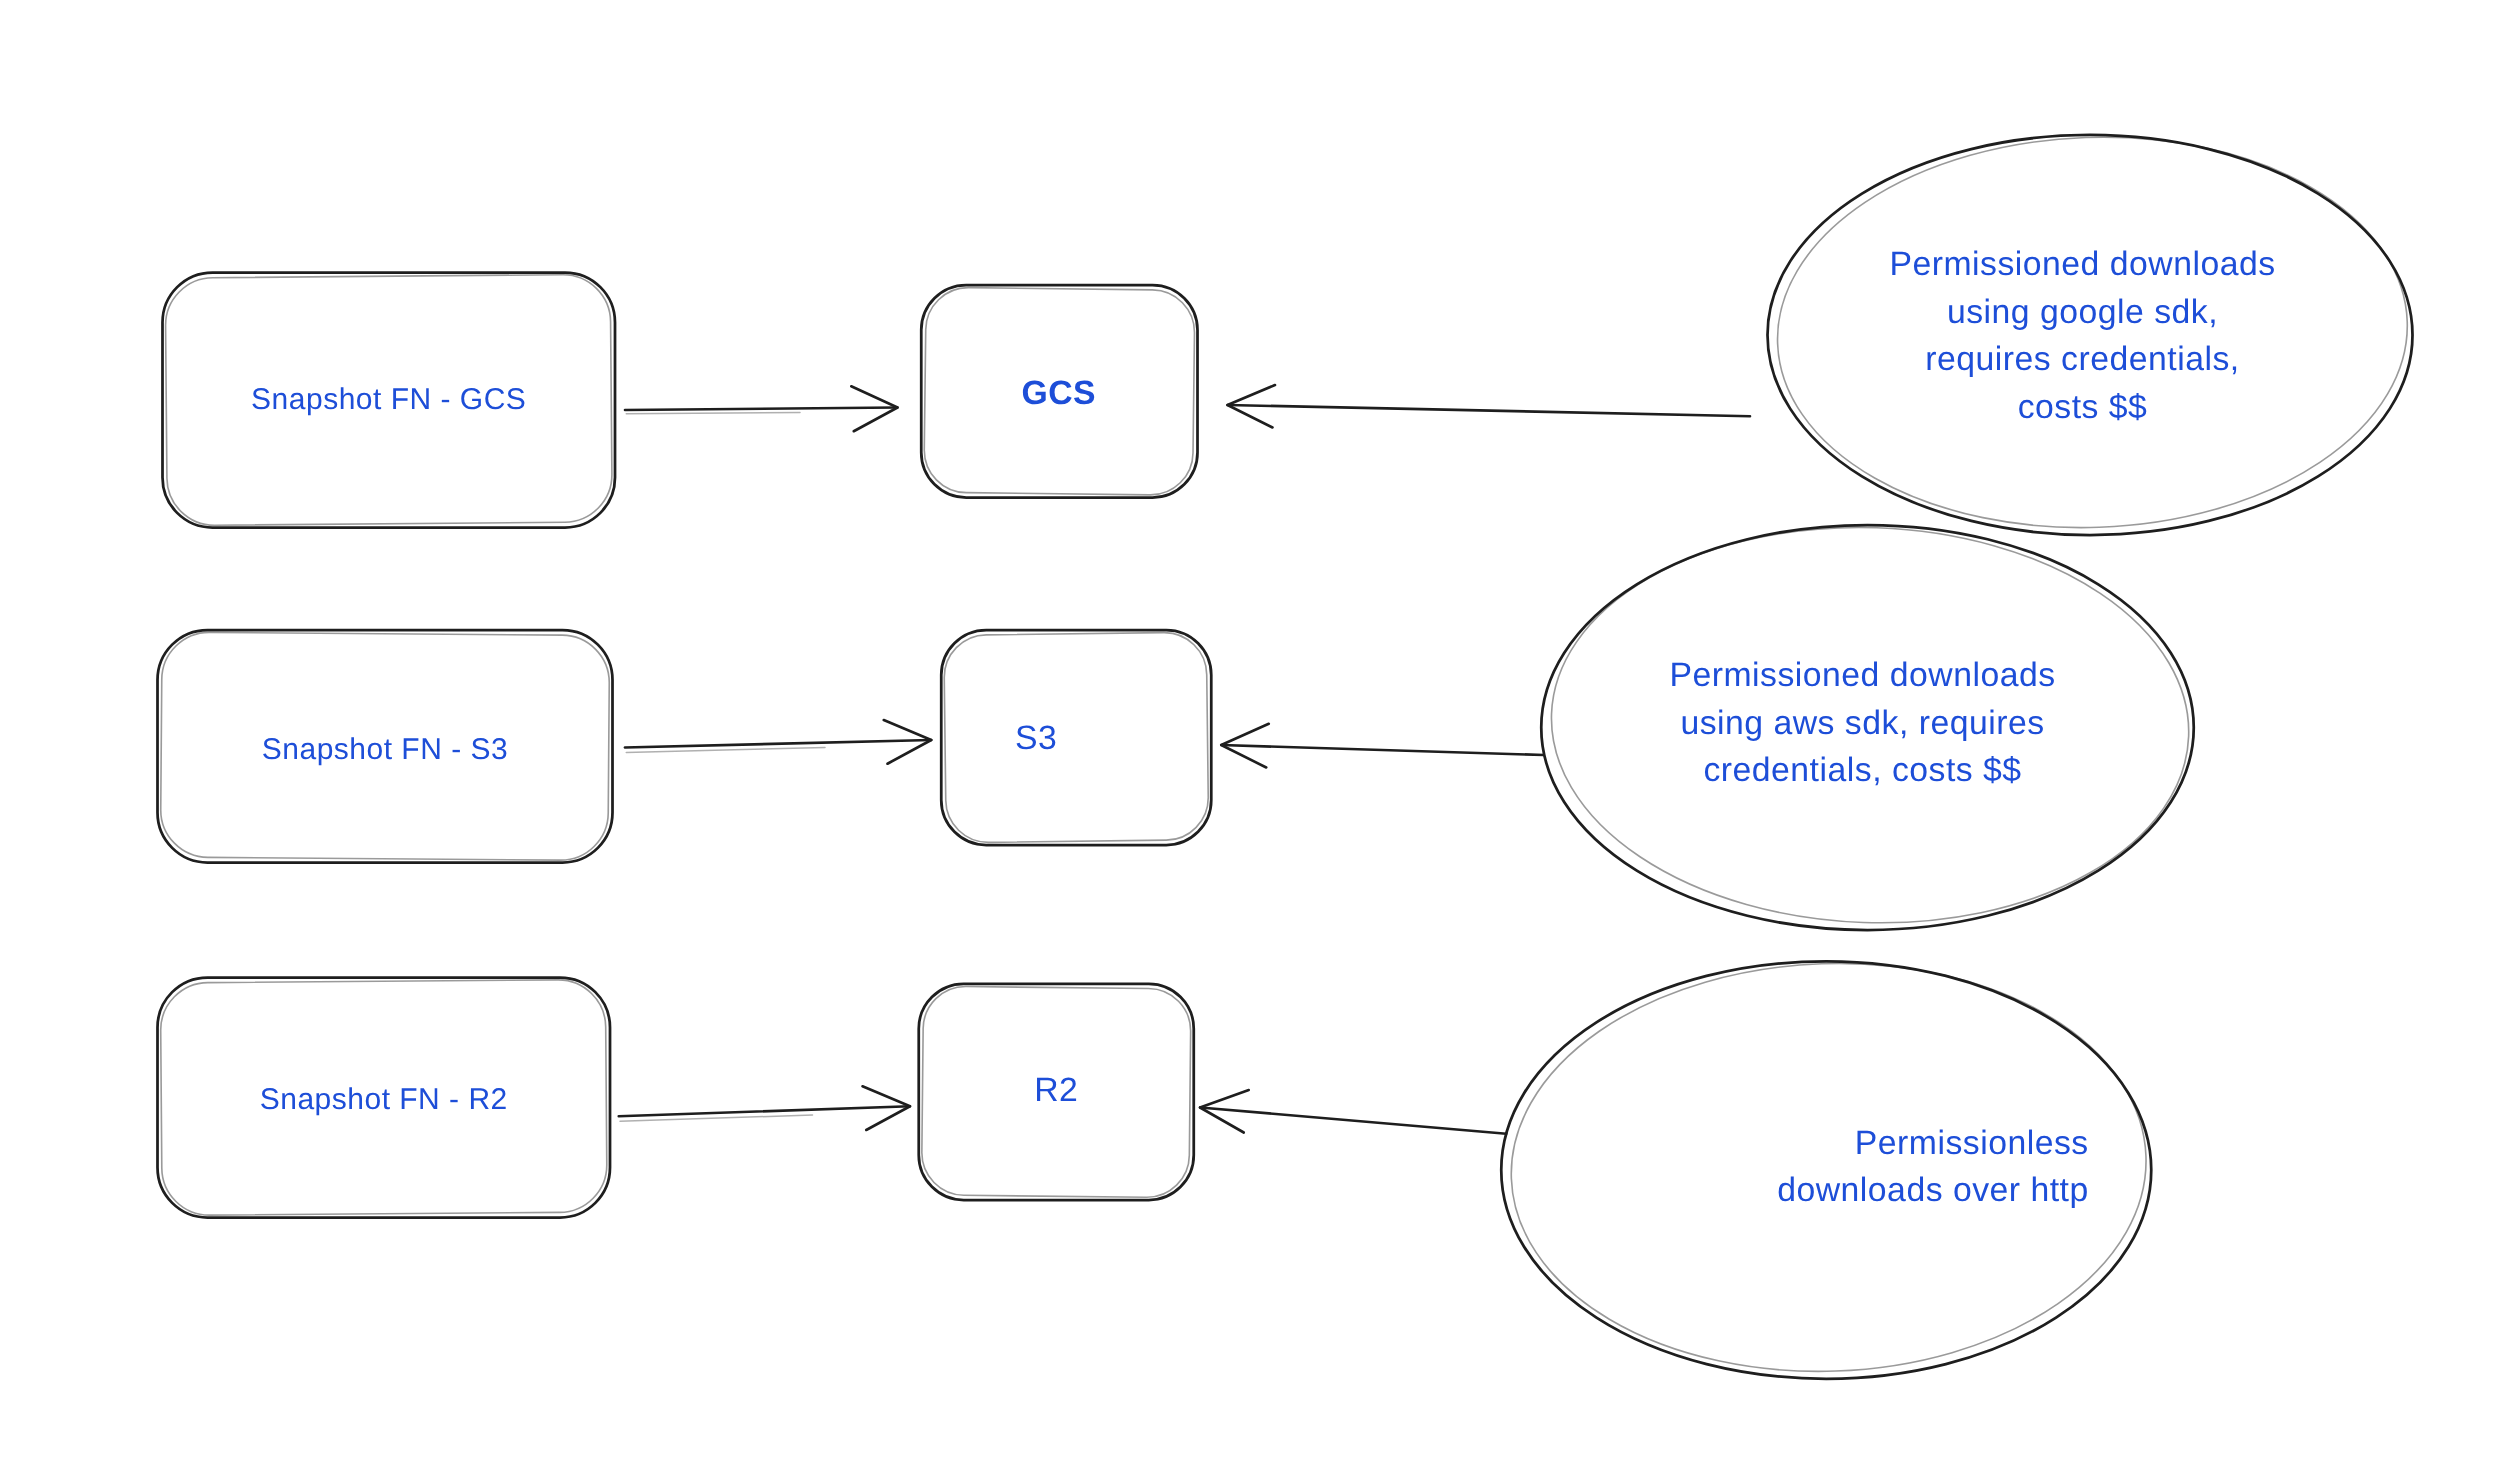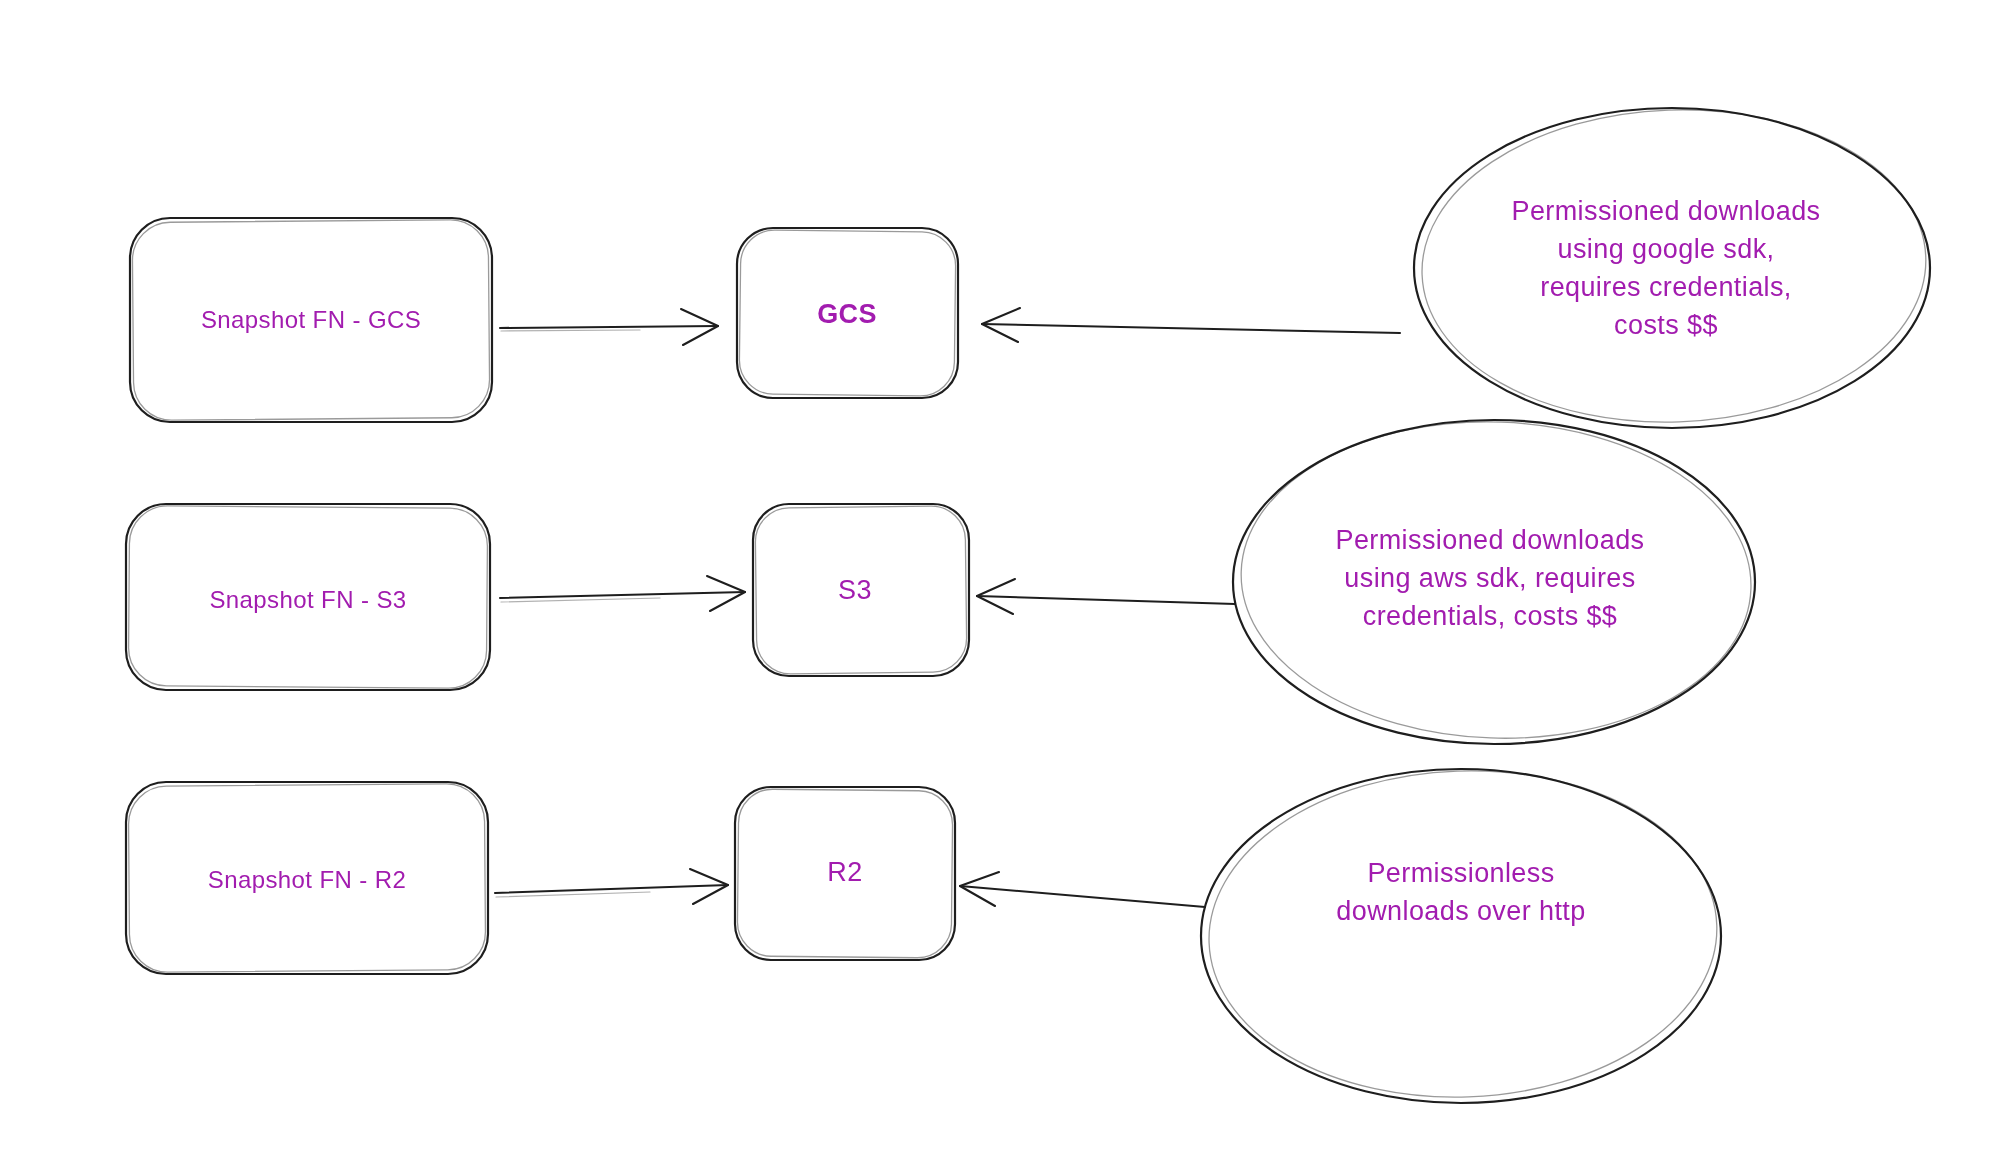--- a/index.html
+++ b/index.html
@@ -49,21 +49,21 @@
     stroke-width: 1.2;
     stroke-linecap: round;
     opacity: 0.35;
   }
   .label {
     position: absolute;
     transform: translate(-50%, -50%);
     text-align: center;
     white-space: pre-line;
     letter-spacing: 0.4px;
-    color: #a21caf;
+    color: #1d4ed8;
     user-select: none;
   }
   .box-label {
     font-size: 24px;
     line-height: 36px;
   }
   .target-label {
     font-size: 27px;
     line-height: 34px;
   }
@@ -147,23 +147,23 @@
   </svg>
 
   <div class="label box-label" style="left:311px; top:320px;">Snapshot FN - GCS</div>
   <div class="label target-label" style="left:847px; top:314px;font-weight:bold;">GCS</div>
   <div class="label note-label" style="left:1666px; top:268px; width:360px;">Permissioned downloads
 using google sdk,
 requires credentials,
 costs $$</div>
 
   <div class="label box-label" style="left:308px; top:600px;">Snapshot FN - S3</div>
-  <div class="label target-label" style="left:855px; top:590px;">S3</div>
+  <div class="label target-label" style="left:829px; top:590px;">S3</div>
   <div class="label note-label" style="left:1490px; top:578px; width:380px;">Permissioned downloads
 using aws sdk, requires
 credentials, costs $$</div>
 
   <div class="label box-label" style="left:307px; top:880px;">Snapshot FN - R2</div>
   <div class="label target-label" style="left:845px; top:872px;">R2</div>
-  <div class="label note-label" style="left:1461px; top:892px; width:420px;">Permissionless
+  <div class="label note-label" style="left:1461px; top:933px; width:420px;text-align:right;">Permissionless
 downloads over http</div>
 
 </div>
 
 </body></html>

